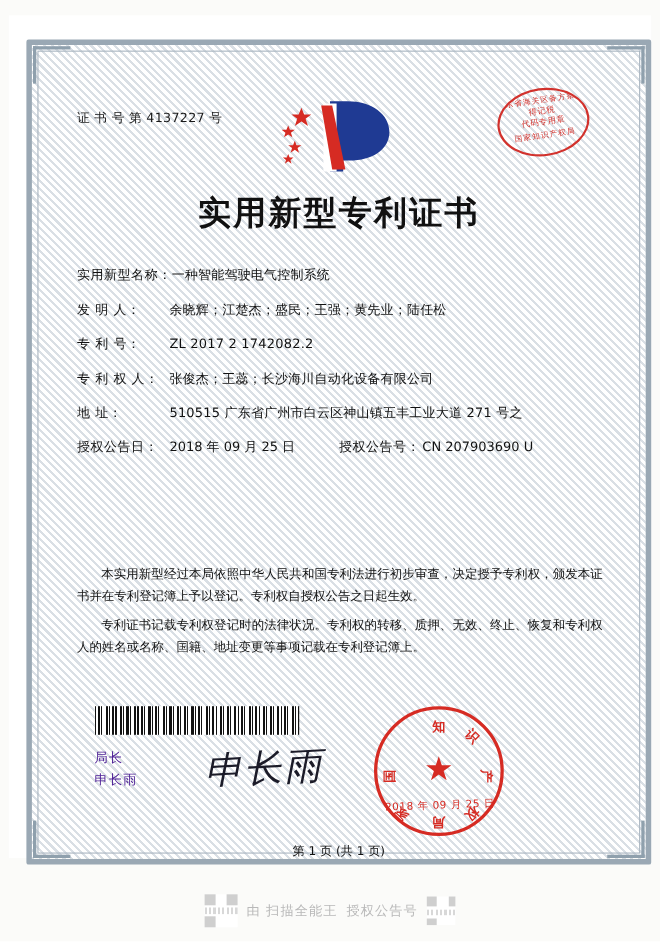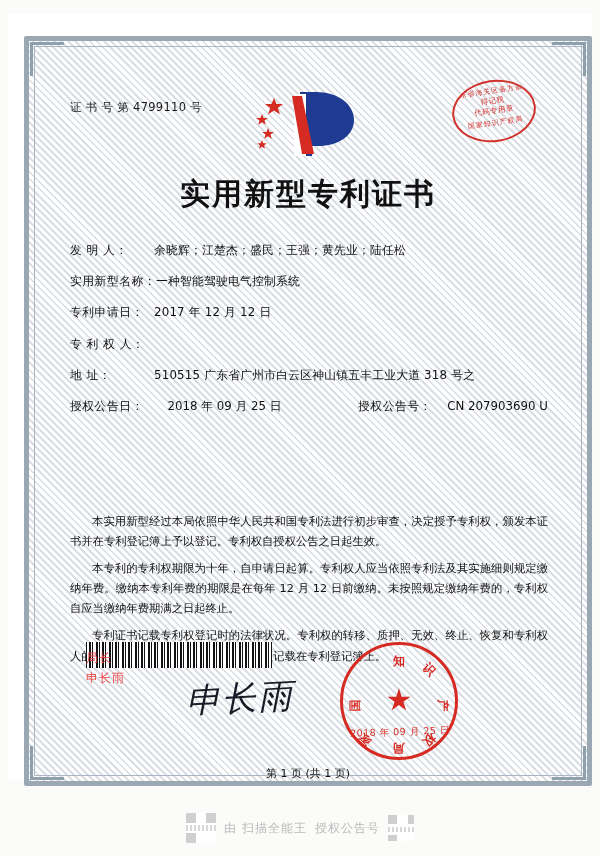--- a/index.html
+++ b/index.html
@@ -131,23 +131,23 @@
   .label {
     flex: 0 0 84px;
     letter-spacing: 0.5px;
     white-space: nowrap;
   }
   .value {
     flex: 1 1 auto;
     letter-spacing: 0.2px;
   }
   .value .line2 { display: block; }
-  .row.two-col { justify-content: space-between; }
+  .row.two-col { justify-content: flex-start; }
   .inline-label {
-    margin-left: 63px;
+    margin-left: 40px;
     letter-spacing: 0.5px;
     white-space: nowrap;
   }
   .inline-value { margin-left: 2px; }
 
   
   .paras {
     position: absolute;
     left: 62px; top: 498px;
     width: 478px;
@@ -167,23 +167,23 @@
       repeating-linear-gradient(90deg,
         #111 0 1px, #fff 1px 3px,
         #111 3px 5px, #fff 5px 6px,
         #111 6px 7px, #fff 7px 10px,
         #111 10px 12px, #fff 12px 13px);
   }
 
   
   .director {
     position: absolute;
-    left: 78px; top: 635px;
+    left: 78px; top: 666px;
     font-size: 12px;
-    color: #ef4444;
+    color: #4c1d95;
     line-height: 1.65;
     letter-spacing: 1px;
   }
   .signature {
     position: absolute;
     left: 178px; top: 662px;
     font-family: "DejaVu Serif", "Liberation Serif", serif;
     font-size: 34px;
     font-style: italic;
     color: #1b1b28;
@@ -272,21 +272,21 @@
 
   <div class="cert">
 
     <div class="border-outer"></div>
     <div class="border-inner"></div>
     <div class="corner tl"></div>
     <div class="corner tr"></div>
     <div class="corner bl"></div>
     <div class="corner br"></div>
 
-    <div class="cert-no">证 书 号 第 4799110 号</div>
+    <div class="cert-no">证 书 号 第 4137227 号</div>
 
     <svg class="logo" viewBox="0 0 108 70">
       <path d="M46 4 L62 4 C84 4 100 16 100 32 C100 48 84 58 64 58 L58 58 L58 68 L46 68 Z" fill="#1f3a93"></path>
       <path d="M40 6 L52 6 L52 68 L40 68 Z" fill="#ffffff"></path>
       <path d="M38 8 L48 8 L60 66 L48 66 Z" fill="#d62b23"></path>
       <g fill="#d62b23">
         <polygon points="20,10 22.5,16 29,16 23.8,20 26,26.5 20,22.5 14,26.5 16.2,20 11,16 17.5,16"></polygon>
         <polygon points="8,26 9.6,30 14,30 10.5,32.6 11.8,36.8 8,34.2 4.2,36.8 5.5,32.6 2,30 6.4,30"></polygon>
         <polygon points="14,40 15.6,44 20,44 16.5,46.6 17.8,50.8 14,48.2 10.2,50.8 11.5,46.6 8,44 12.4,44"></polygon>
         <polygon points="8,52 9.3,55.2 12.8,55.2 10,57.4 11,60.8 8,58.7 5,60.8 6,57.4 3.2,55.2 6.7,55.2"></polygon>
@@ -298,58 +298,58 @@
       <span class="st-mid">得记税</span>
       <span class="st-mid">代码专用章</span>
       <span class="st-arc-bottom">国家知识产权局</span>
     </div>
 
     <div class="title">实用新型专利证书</div>
 
     <div class="fields">
 
       <div class="row">
+        <span class="label">实用新型名称：</span>
+        <span class="value">一种智能驾驶电气控制系统</span>
+      </div>
+
+      <div class="row">
         <span class="label">发 明 人：</span>
         <span class="value">余晓辉；江楚杰；盛民；王强；黄先业；陆任松</span>
       </div>
 
       <div class="row">
-        <span class="label">实用新型名称：</span>
-        <span class="value">一种智能驾驶电气控制系统</span>
-      </div>
-
-
-      <div class="row">
-        <span class="label">专利申请日：</span>
-        <span class="value">2017 年 12 月 12 日</span>
-      </div>
+        <span class="label">专 利 号：</span>
+        <span class="value">ZL 2017 2 1742082.2</span>
+      </div>
+
 
       <div class="row">
         <span class="label">专 利 权 人：</span>
         <span class="value">
+          <span class="line2">张俊杰；王蕊；长沙海川自动化设备有限公司</span>
         </span>
       </div>
 
       <div class="row">
         <span class="label">地 址：</span>
-        <span class="value">510515  广东省广州市白云区神山镇五丰工业大道 318 号之</span>
+        <span class="value">510515  广东省广州市白云区神山镇五丰工业大道 271 号之</span>
       </div>
 
       <div class="row two-col">
         <span class="label">授权公告日：</span>
         <span>2018 年 09 月 25 日</span>
         <span class="inline-label">授权公告号：</span>
         <span class="inline-value">CN 207903690 U</span>
       </div>
 
     </div>
 
     <div class="paras">
       <p>本实用新型经过本局依照中华人民共和国专利法进行初步审查，决定授予专利权，颁发本证书并在专利登记簿上予以登记。专利权自授权公告之日起生效。</p>
-      <p>本专利的专利权期限为十年，自申请日起算。专利权人应当依照专利法及其实施细则规定缴纳年费。缴纳本专利年费的期限是在每年 12 月 12 日前缴纳。未按照规定缴纳年费的，专利权自应当缴纳年费期满之日起终止。</p>
       <p>专利证书记载专利权登记时的法律状况。专利权的转移、质押、无效、终止、恢复和专利权人的姓名或名称、国籍、地址变更等事项记载在专利登记簿上。</p>
     </div>
 
     <div class="barcode"></div>
 
     <div class="director">
       <div>局长</div>
       <div>申长雨</div>
     </div>
 

